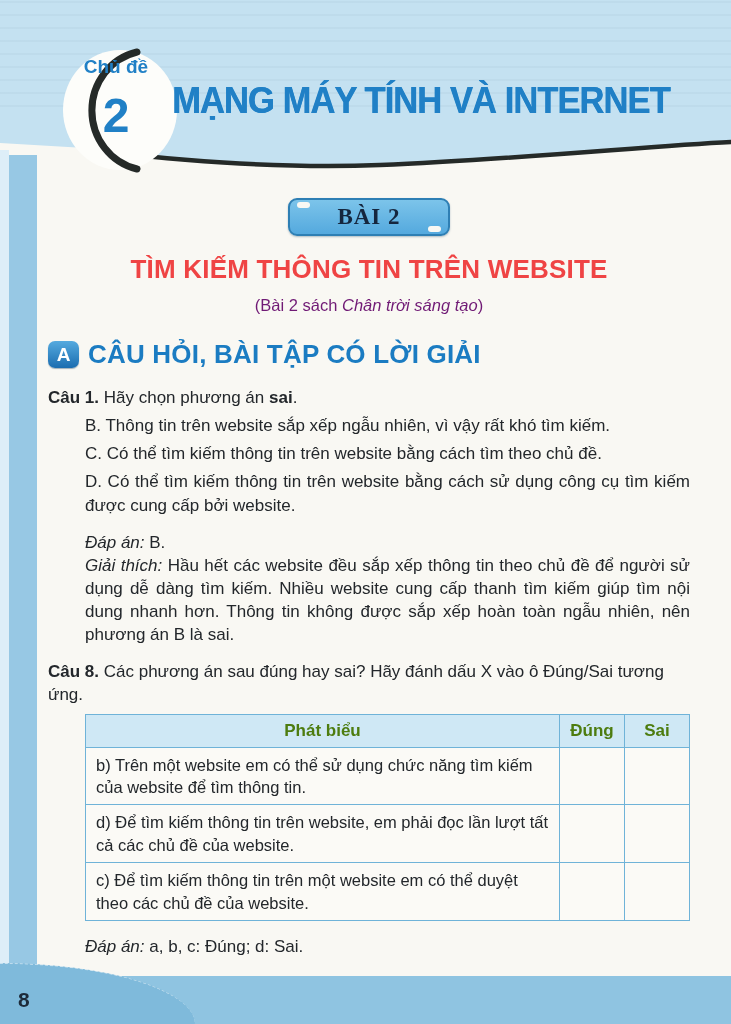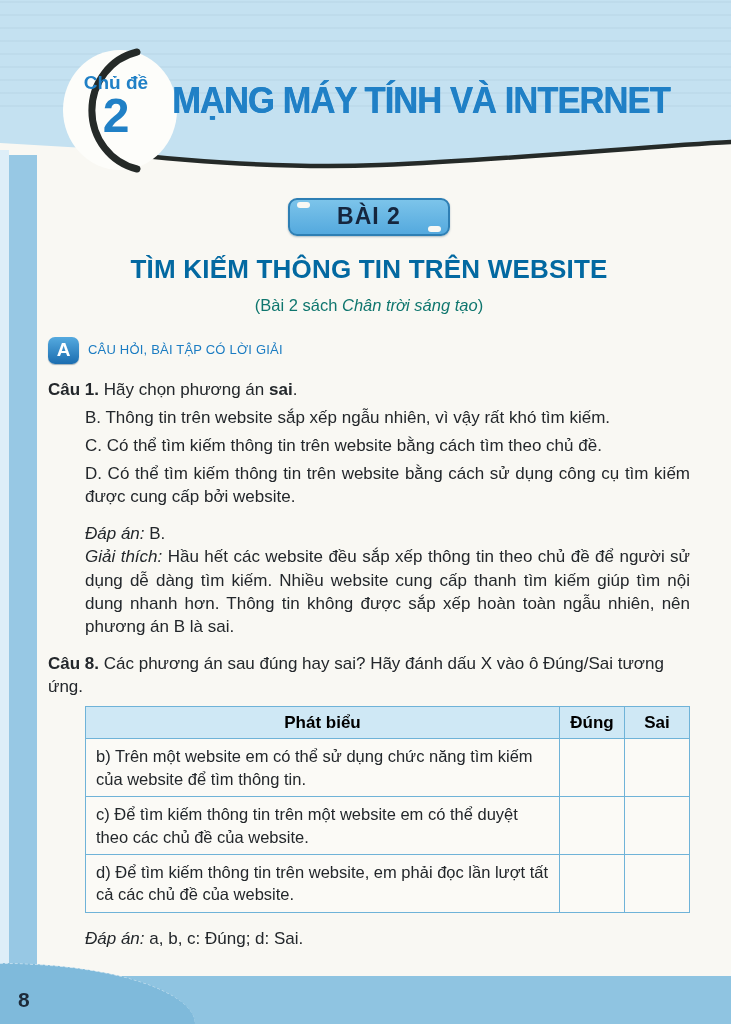--- a/index.html
+++ b/index.html
@@ -16,21 +16,21 @@
   .header-band{
     position:absolute;top:0;left:0;width:731px;height:120px;
     background:
       repeating-linear-gradient(0deg, rgba(110,140,160,.07) 0 2px, transparent 2px 13px),
       #c4e1f1;
   }
   .wave-svg{position:absolute;top:115px;left:0;}
   .chapter-badge{position:absolute;top:48px;left:40px;width:152px;height:132px;}
   .chapter-badge svg{position:absolute;top:0;left:0;}
   .chapter-label{
-    position:absolute;top:24px;left:0;width:152px;text-align:center;
+    position:absolute;top:8px;left:0;width:152px;text-align:center;
     color:#2080c6;font-weight:bold;font-size:19px;
   }
   .chapter-number{
     position:absolute;top:40px;left:0;width:152px;text-align:center;
     color:#2080c6;font-weight:bold;font-size:48px;
   }
   .main-title{
     position:absolute;top:80px;left:172px;width:540px;
     color:#2080c6;font-weight:bold;font-size:36px;letter-spacing:-1px;
     transform:scaleX(.96);transform-origin:left;
@@ -55,54 +55,55 @@
     position:absolute;top:186px;left:48px;width:642px;
     color:#23272b;font-size:17px;line-height:1.36;
   }
   .lesson-badge{
     position:relative;width:158px;height:34px;margin:12px auto 0 auto;
     background:linear-gradient(180deg,#7cc4ea 0%,#54a9de 100%);
     border:2px solid #2e7fb4;border-radius:9px;
     display:flex;align-items:center;justify-content:center;
     color:#15263e;font-weight:bold;font-size:23px;letter-spacing:1px;
     box-shadow:0 1px 2px rgba(40,80,110,.35);
+    font-family:Liberation Serif, serif;
   }
   .notch{position:absolute;width:13px;height:6px;background:#f9f8f3;border-radius:4px;}
   .notch-tl{top:2px;left:7px;}
   .notch-br{bottom:2px;right:7px;}
   .lesson-title{
     margin-top:16px;text-align:center;
-    color:#0369a1;font-weight:bold;font-size:26px;letter-spacing:.2px;
-  }
-  .lesson-subtitle{margin-top:7px;text-align:center;font-size:16.5px;color:#0f766e;}
+    color:#ef4444;font-weight:bold;font-size:26px;letter-spacing:.2px;
+  }
+  .lesson-subtitle{margin-top:7px;text-align:center;font-size:16.5px;color:#701a75;}
   .section-row{margin-top:20px;display:flex;align-items:center;gap:9px;}
   .section-badge{
     width:31px;height:27px;border-radius:7px;
     background:linear-gradient(180deg,#55aadf 0%,#1b6db0 100%);
     color:#fff;font-weight:bold;font-size:19px;
     display:flex;align-items:center;justify-content:center;
     box-shadow:0 1px 1px rgba(30,70,100,.4);
   }
-  .section-title{color:#1b7cc2;font-weight:normal;font-size:13px;letter-spacing:.2px;}
+  .section-title{color:#1b7cc2;font-weight:bold;font-size:26px;letter-spacing:.2px;}
   .q-line{margin-top:14px;}
   .q-label{font-weight:bold;}
   b.inline{font-weight:bold;}
   .indent{padding-left:37px;}
   .option{margin-top:5px;text-align:justify;}
   .answer-line{margin-top:14px;}
   .italic{font-style:italic;}
   .explain{margin-top:0;text-align:justify;}
   
   table.tf{
     border-collapse:collapse;margin:8px 0 0 37px;width:605px;
     font-size:16.5px;color:#23272b;
   }
   table.tf th,table.tf td{border:1.6px solid #6fb3d8;}
   table.tf th{
-    background:#cfe8f5;color:#000000;font-weight:bold;
+    background:#cfe8f5;color:#4d7c0f;font-weight:bold;
     padding:4px 6px;font-size:17px;
   }
   table.tf td.statement{padding:6px 10px;text-align:left;}
   table.tf td.mark{width:62px;}
   table.tf td{background:rgba(252,252,248,.6);}
 </style>
 </head>
 <body>
 
 <div class="page">
@@ -170,26 +171,26 @@
           <th>Sai</th>
         </tr>
       </thead>
       <tbody>
         <tr>
           <td class="statement">b) Trên một website em có thể sử dụng chức năng tìm kiếm của website để tìm thông tin.</td>
           <td class="mark"></td>
           <td class="mark"></td>
         </tr>
         <tr>
+          <td class="statement">d) Để tìm kiếm thông tin trên website, em phải đọc lần lượt tất cả các chủ đề của website.</td>
+          <td class="mark"></td>
+          <td class="mark"></td>
+        </tr>
+        <tr>
           <td class="statement">c) Để tìm kiếm thông tin trên một website em có thể duyệt theo các chủ đề của website.</td>
-          <td class="mark"></td>
-          <td class="mark"></td>
-        </tr>
-        <tr>
-          <td class="statement">d) Để tìm kiếm thông tin trên website, em phải đọc lần lượt tất cả các chủ đề của website.</td>
           <td class="mark"></td>
           <td class="mark"></td>
         </tr>
       </tbody>
     </table>
 
     <div class="indent">
       <div class="answer-line"><span class="italic">Đáp án:</span><span> a, b, c: Đúng; d: Sai.</span></div>
 
     </div>

